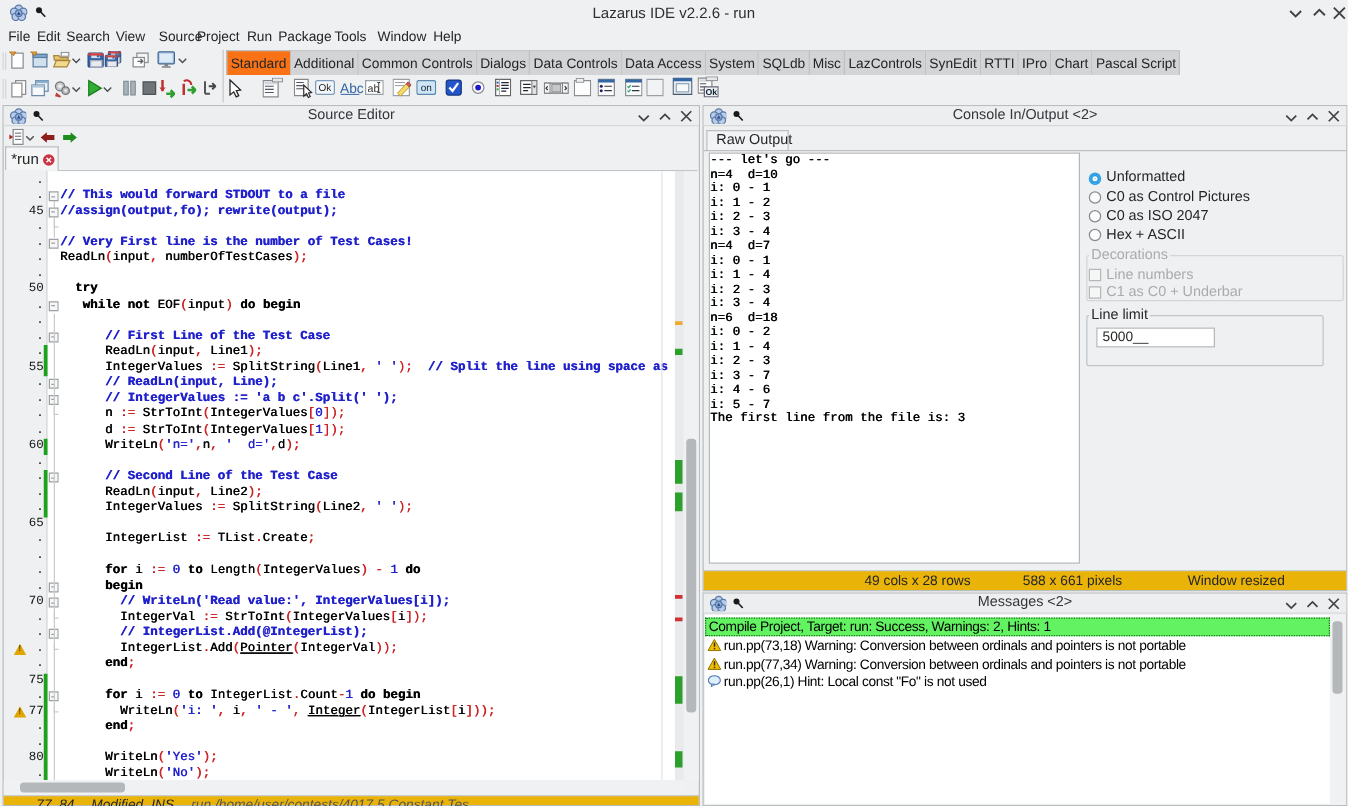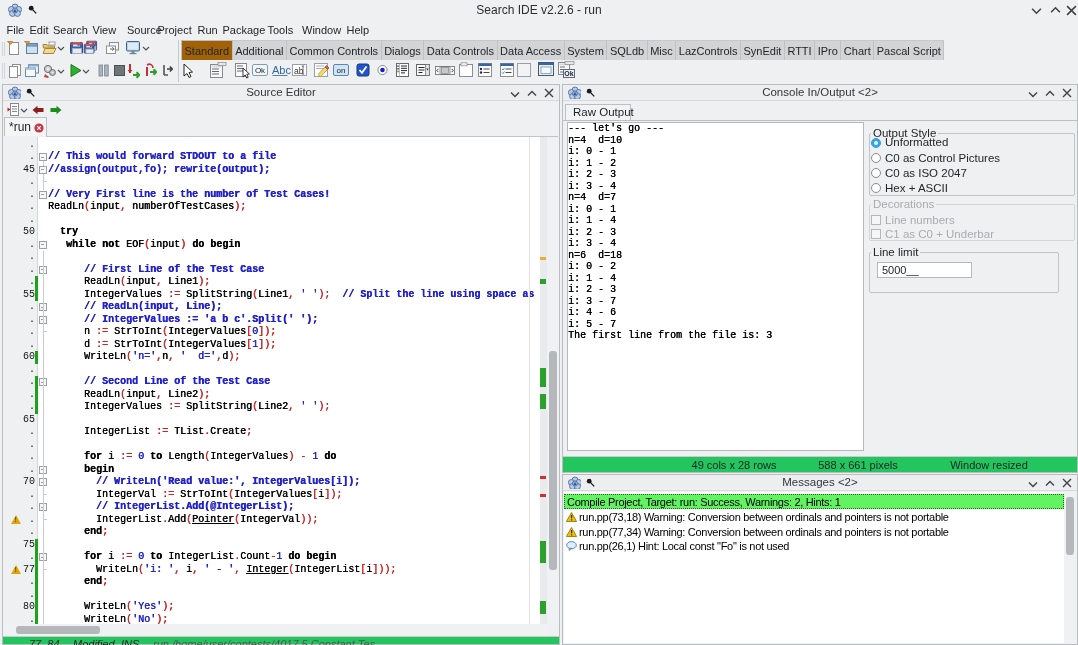--- a/index.html
+++ b/index.html
@@ -9,21 +9,21 @@
 .abs { position:absolute; }
 
 #titlebar { left:0; top:0; width:1078px; height:20px; background:#eff0f1; }
 #title { left:0; top:3px; width:1078px; text-align:center; font-size:12px; color:#2b2e31; }
 #menubar { left:0; top:20px; width:1078px; height:20px; }
 #menubar span { position:absolute; top:4px; font-size:11px; color:#232629; }
 
 #tabrow { left:181px; top:40px; height:20px; display:flex; }
 .ptab { height:20px; padding:0 2.5px; font-size:11px; line-height:20px; color:#232629; white-space:nowrap;
   background:#d2d4d5; border-right:1px solid #bfc2c4; border-top:1px solid #c6c9cb; }
-.ptab.act { background:#a16207; border:1px solid #bcc0c2; border-bottom:none; }
+.ptab.act { background:#f97316; border:1px solid #bcc0c2; border-bottom:none; }
 
 .win { position:absolute; background:#eff0f1; border:1px solid #b9bdbf; }
 .wtitle { position:absolute; left:0; top:0; right:0; height:16px; background:#edeeef;
   border-bottom:1px solid #d6d9da; }
 .wtext { position:absolute; width:100%; text-align:center; top:1px; font-size:11.5px; color:#33363a; }
 
 #gutter { left:1px; top:52px; width:45px; bottom:20px; background:#eff0f1; }
 pre { font-family:"Liberation Mono", monospace; }
 #gnums { position:absolute; right:14px; top:1.5px; font-size:10px; line-height:12.5px; text-align:right; color:#141414; }
 #code { position:absolute; left:44px; top:52px; right:19px; height:489px; background:#fff; overflow:hidden; }
@@ -43,21 +43,21 @@
 legend { font-size:11.5px; padding:0 2px; margin-left:1px; color:#232629; }
 .radio { position:absolute; width:10px; height:10px; border:1px solid #888c8f; border-radius:50%; background:#fcfcfc; }
 .radio.sel { background:#2e9fe4; border-color:#2e9fe4; box-shadow:inset 0 0 0 2px #2e9fe4, inset 0 0 0 3.5px #fff; }
 .rlab { position:absolute; font-size:11.5px; color:#232629; }
 .check { position:absolute; width:10px; height:10px; border:1px solid #b4b8ba; background:#f5f6f6; }
 .dis { color:#a8acaf; }
 fieldset.dis { border-color:#d3d6d8; }
 
 .mrow { position:absolute; font-size:11px; letter-spacing:-0.3px; color:#000; white-space:nowrap; }
 
-.sbar { position:absolute; background:#22c55e; border-top:1px solid #c9cccd; font-size:11px; color:#232629; }
+.sbar { position:absolute; background:#eab308; border-top:1px solid #c9cccd; font-size:11px; color:#232629; }
 
 .sthumb { position:absolute; background:#b4b8ba; border-radius:3px; }
 .gbar { position:absolute; left:31px; width:3px; background:#1ca31c; }
 .fbox { position:absolute; left:34.5px; width:8px; height:8px; border:1px solid #9da1a3; background:#f7f7f7; }
 .fbox::after { content:""; position:absolute; left:1.5px; top:2.5px; width:3px; height:1px; background:#9da1a3; }
 .warnt { position:absolute; width:0; height:0; border-left:5px solid transparent; border-right:5px solid transparent; border-bottom:9px solid #e0a500; }
 .warnt::after { content:"!"; position:absolute; left:-1.5px; top:1px; font-size:7px; font-weight:bold; color:#6b4f00; }
 svg { display:block; }
 .ticon { position:absolute; }
 </style>
@@ -74,21 +74,21 @@
         <circle cx="4.6" cy="10.4" r="3"></circle>
         <circle cx="9.4" cy="10.4" r="3"></circle>
         <circle cx="7" cy="7.5" r="2.6" fill="#8fb0d8"></circle>
       </g>
       <path d="M7 6 l1.5 3 -3 0 z" fill="#33508c"></path>
     </svg>
     <svg class="ticon" style="left:28px;top:5px;" width="9" height="9" viewBox="0 0 9 9">
       <circle cx="3.2" cy="3.2" r="2.4" fill="#1a1a1a"></circle>
       <path d="M4.6 4.6 L8.2 8.4" stroke="#1a1a1a" stroke-width="1.3"></path>
     </svg>
-  <div class="abs" id="title">Search IDE v2.2.6 - run</div>
+  <div class="abs" id="title">Lazarus IDE v2.2.6 - run</div>
   <svg class="ticon" style="left:1031px;top:7px;" width="11" height="8" viewBox="0 0 10 7">
       <path d="M1 1.5 L5 5.5 L9 1.5" stroke="#3f4346" stroke-width="1.4" fill="none"></path>
     </svg>
   <svg class="ticon" style="left:1050px;top:6px;" width="11" height="8" viewBox="0 0 10 7">
       <path d="M1 5.5 L5 1.5 L9 5.5" stroke="#3f4346" stroke-width="1.4" fill="none"></path>
     </svg>
   <svg class="ticon" style="left:1066px;top:5px;" width="11" height="11" viewBox="0 0 10 10">
       <path d="M1 1 L9 9 M9 1 L1 9" stroke="#3f4346" stroke-width="1.4" fill="none"></path>
     </svg>
 
@@ -560,23 +560,20 @@
 i: 3 - 4
 n=6  d=18
 i: 0 - 2
 i: 1 - 4
 i: 2 - 3
 i: 3 - 7
 i: 4 - 6
 i: 5 - 7
 The first line from the file is: 3</pre>
       </div>
-    <fieldset style="left:306px;top:42px;width:206px;height:69px;">
-      <legend>Output Style</legend>
-      </fieldset>
       <div class="radio sel" style="left:308px;top:52.5px;"></div>
       <div class="rlab" style="left:322px;top:51px;">Unformatted</div>
       <div class="radio" style="left:308px;top:68px;"></div>
       <div class="rlab" style="left:322px;top:66.5px;">C0 as Control Pictures</div>
       <div class="radio" style="left:308px;top:83px;"></div>
       <div class="rlab" style="left:322px;top:81.5px;">C0 as ISO 2047</div>
       <div class="radio" style="left:308px;top:98px;"></div>
       <div class="rlab" style="left:322px;top:96.5px;">Hex + ASCII</div>
       <fieldset class="dis" style="left:306px;top:113px;width:206px;height:43px;">
       <legend class="dis">Decorations</legend>

